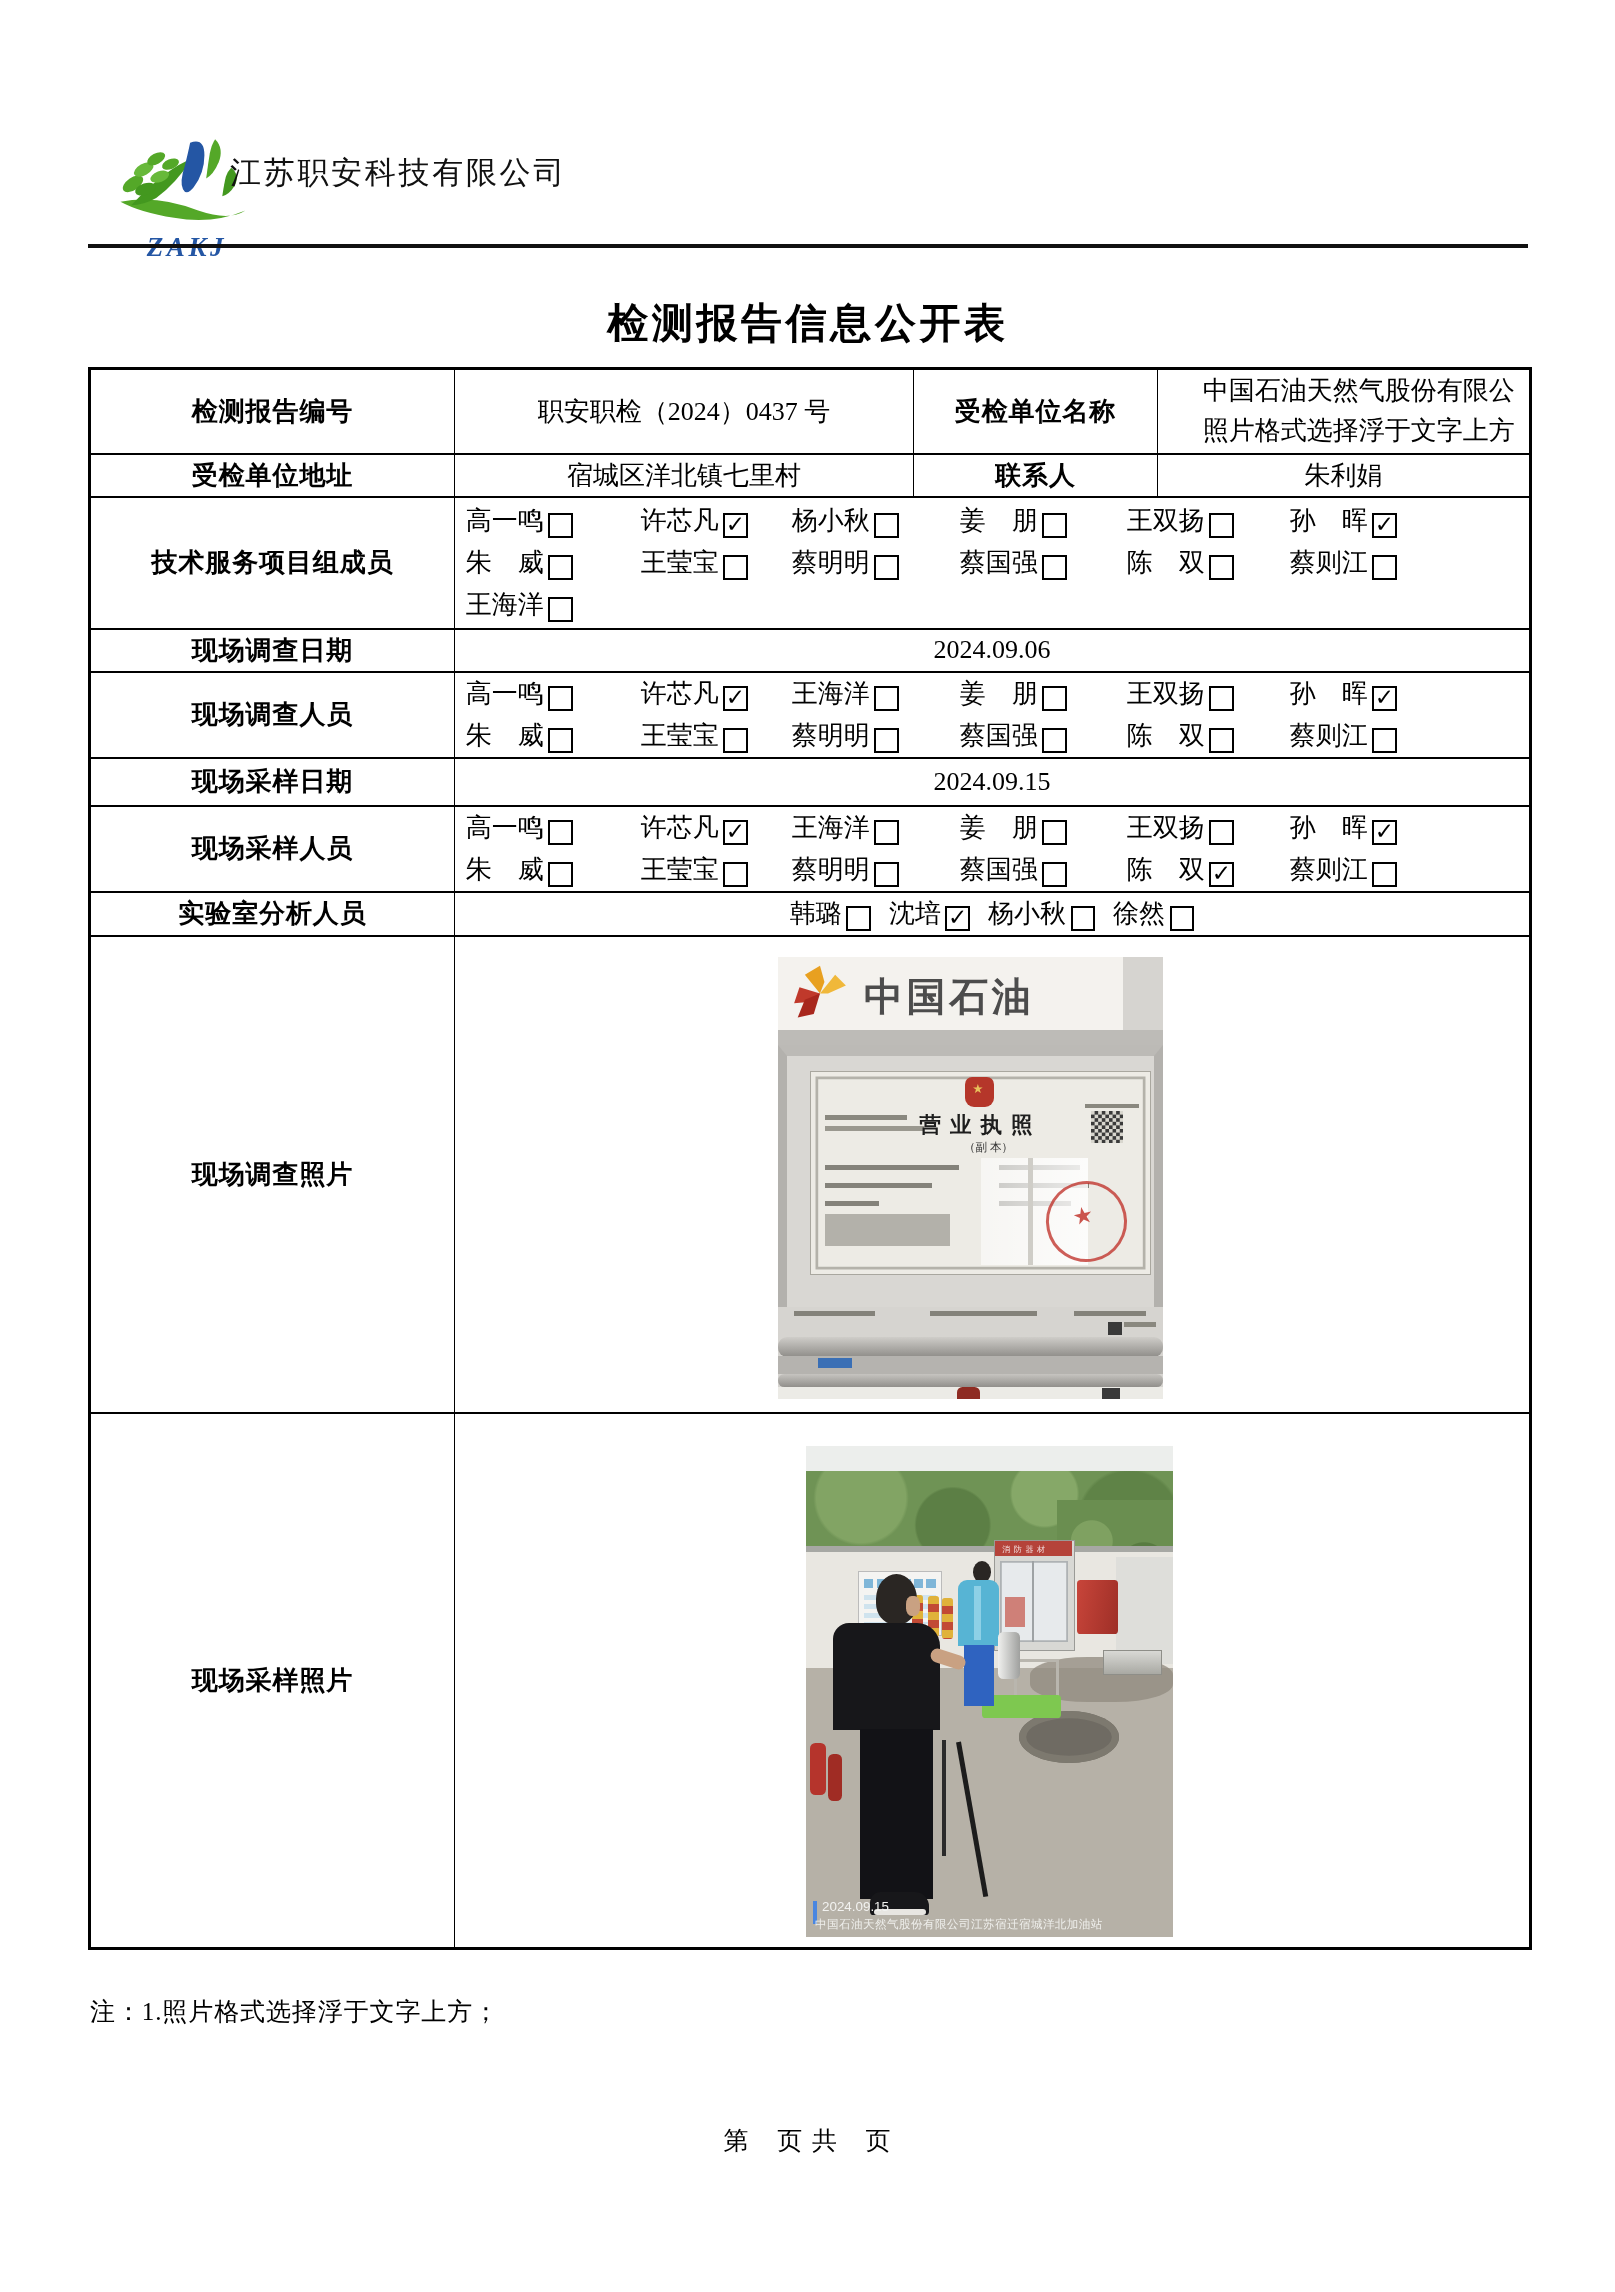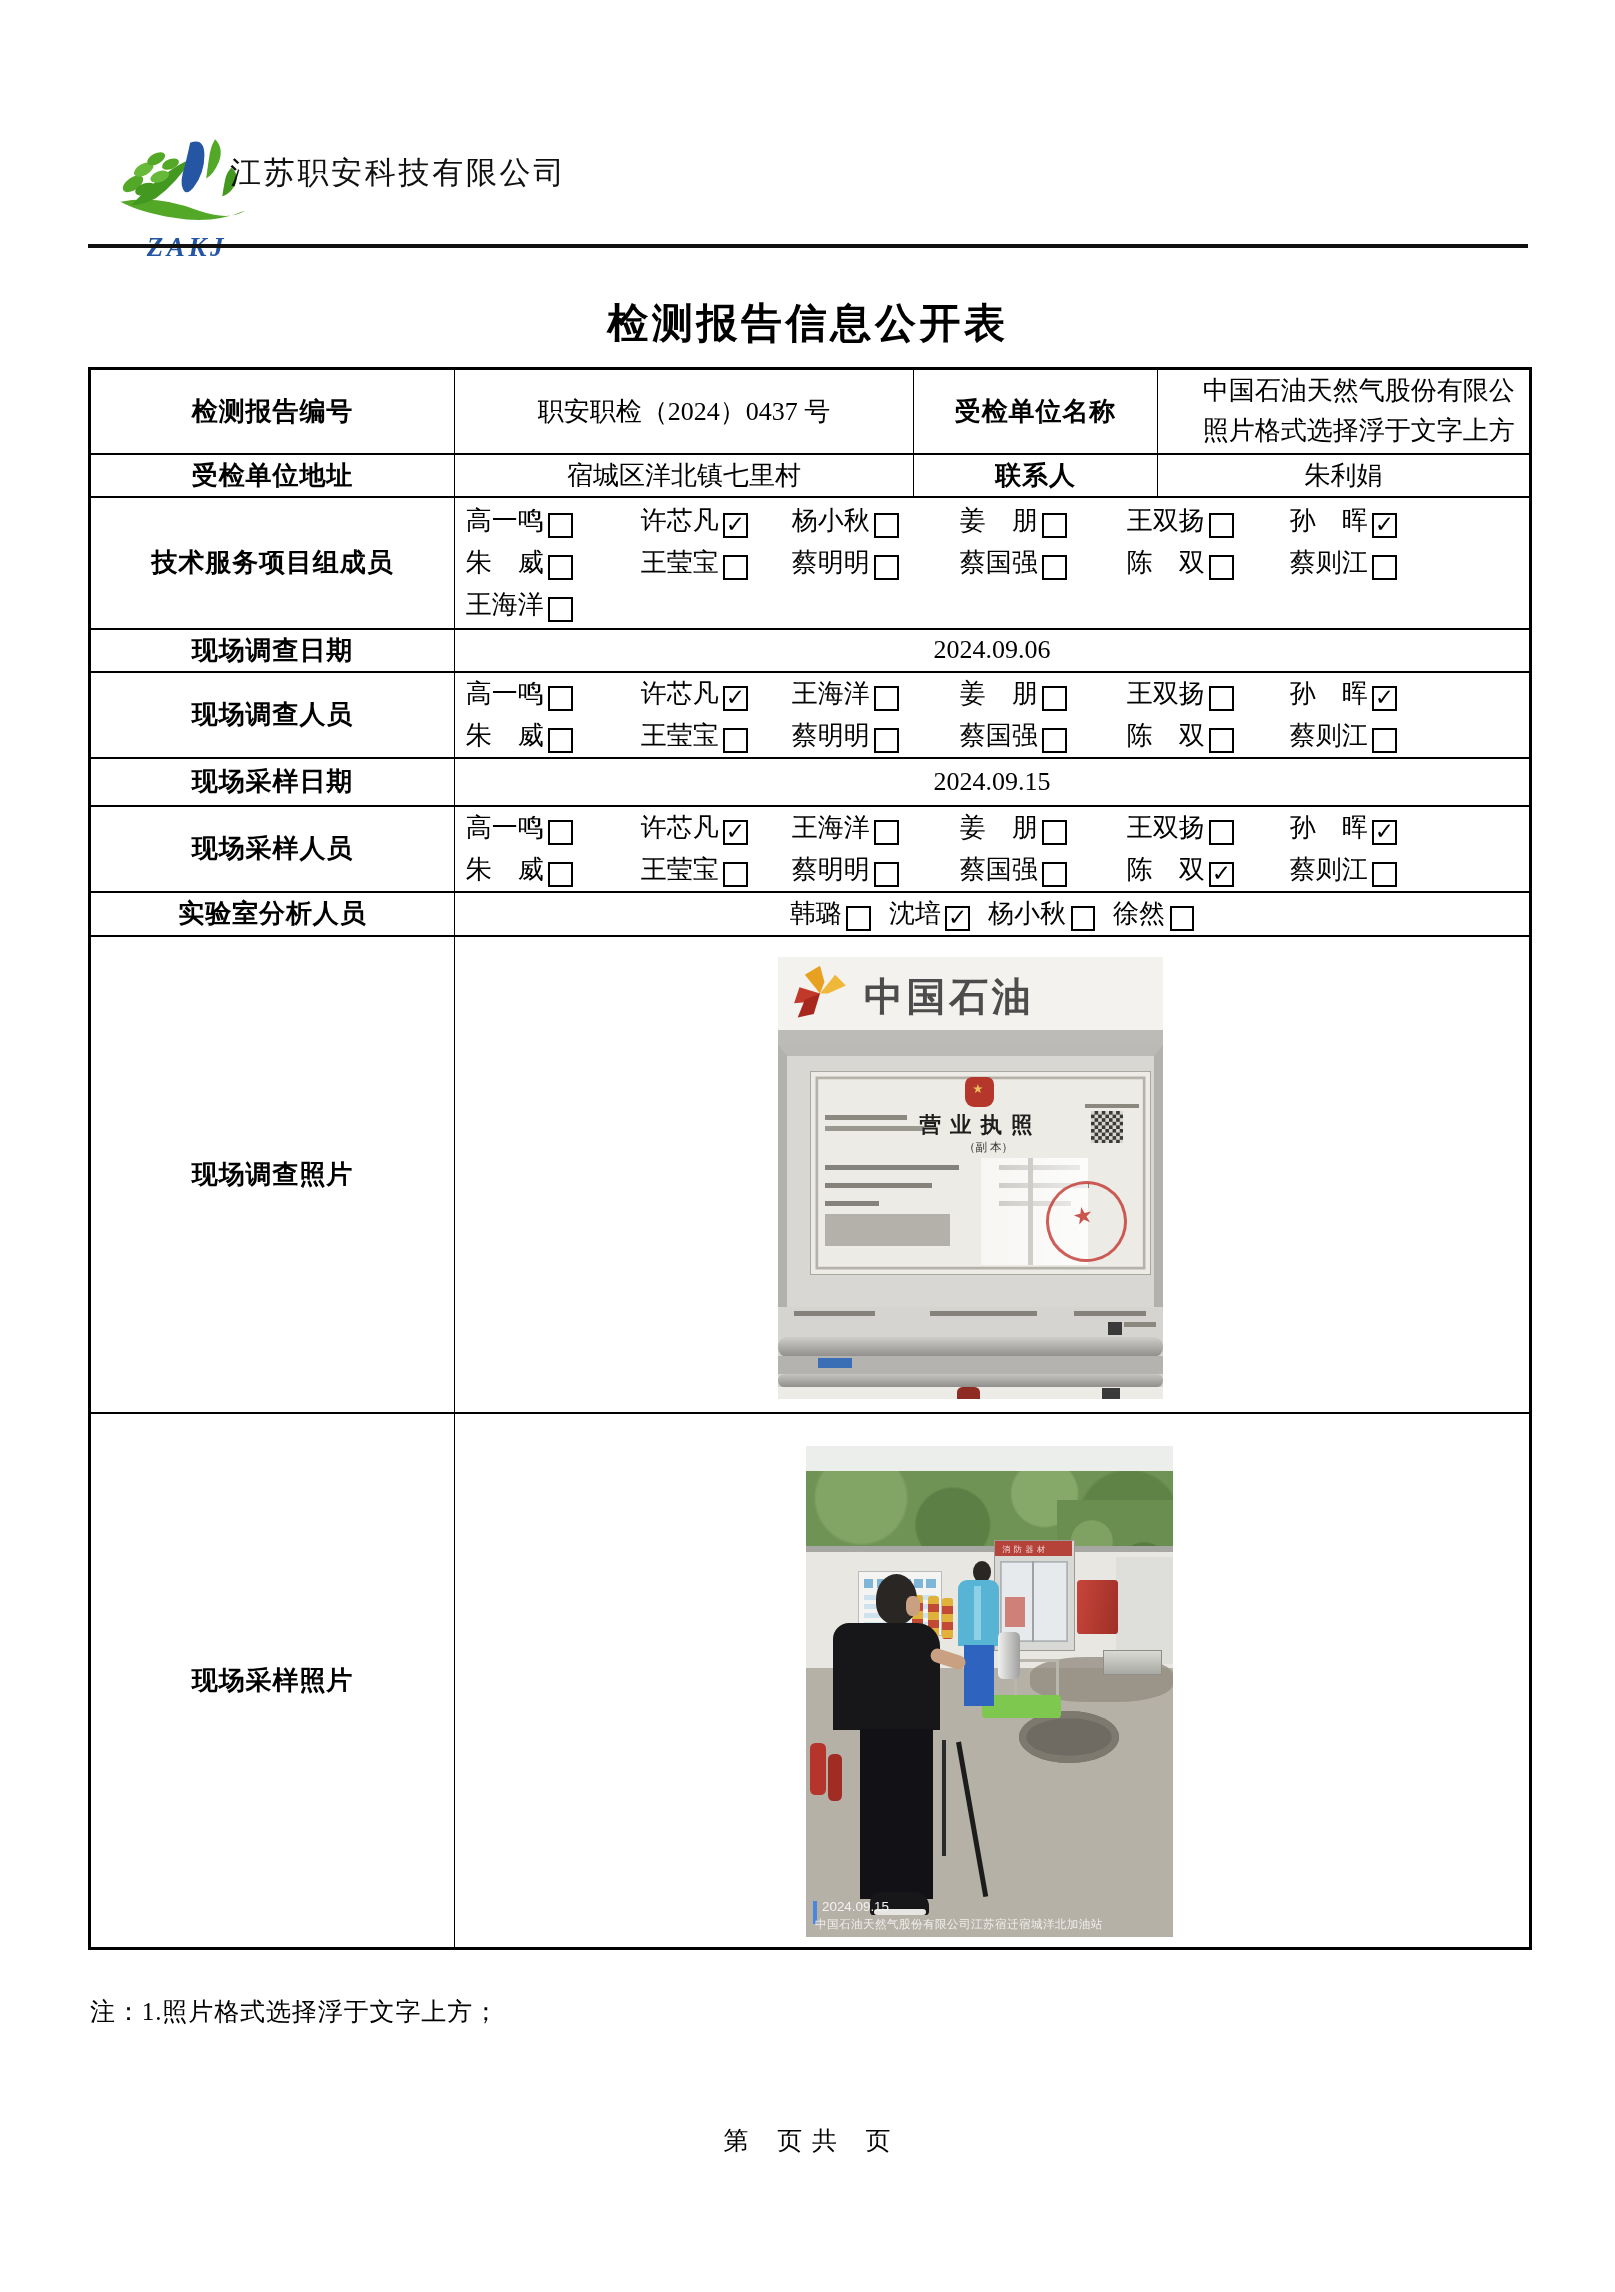--- a/index.html
+++ b/index.html
@@ -45,21 +45,21 @@
       text-align:center;line-height:19px;font-size:23px;font-weight:bold;
       font-family:"DejaVu Sans",sans-serif;}
 
   
   td.photocell{vertical-align:middle;}
   .photo{position:relative;overflow:hidden;}
   .photo *{position:absolute;}
 
   
   .photo1{width:385px;height:442px;margin:8px 0 0 323px;background:#d6d4d0;}
-  .p1-sign{left:0;top:0;width:385px;height:73px;background:#f4f2ee;}
+  .p1-sign{left:0;top:0;width:345px;height:73px;background:#f4f2ee;}
   .p1-sign-text{left:86px;top:12.5px;font-size:39px;font-weight:bold;color:#4c4c4c;
                 font-family:"Liberation Sans",sans-serif;letter-spacing:3.6px;position:absolute;}
   .p1-shadow{left:0;top:73px;width:385px;height:15px;background:#bdbbb7;}
   .p1-case{left:0;top:88px;width:385px;height:262px;background:#d9d7d3;
            border-left:9px solid #b3b1ad;border-right:9px solid #b3b1ad;
            border-top:11.6px solid #bcbab6;box-sizing:border-box;}
   .license{left:23px;top:15px;width:339px;height:202px;background:#edebe5;
            border:1.8px solid #a9a79f;box-shadow:inset 0 0 0 4.5px #edebe5, inset 0 0 0 7.2px #b4b2aa;}
   .lic-emblem{left:154px;top:5.4px;width:29px;height:30px;background:#b5362a;border-radius:7.2px 7.2px 9px 9px;}
   .lic-emblem:after{content:"★";position:absolute;left:7.2px;top:3.6px;font-size:12.5px;color:#e8c15c;}

